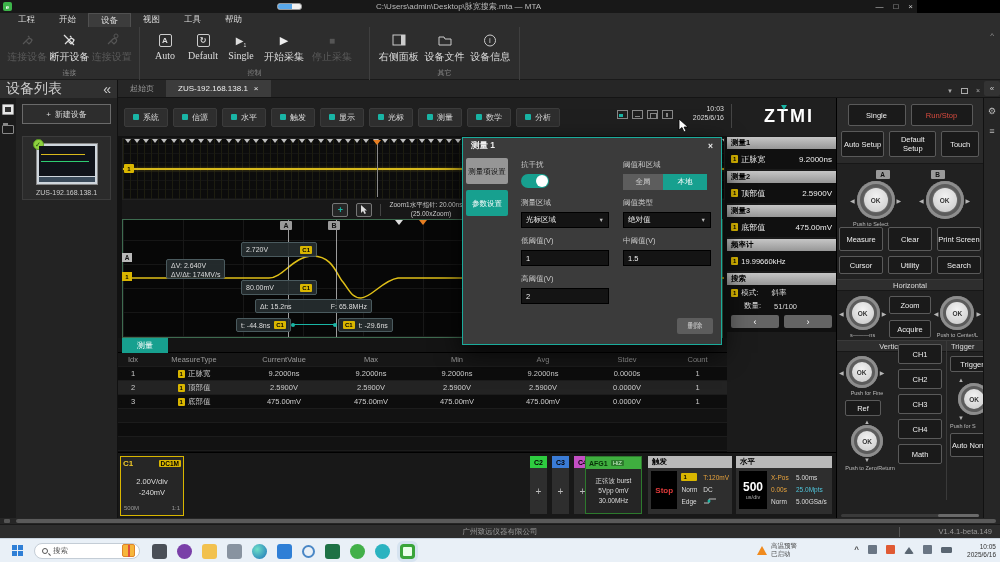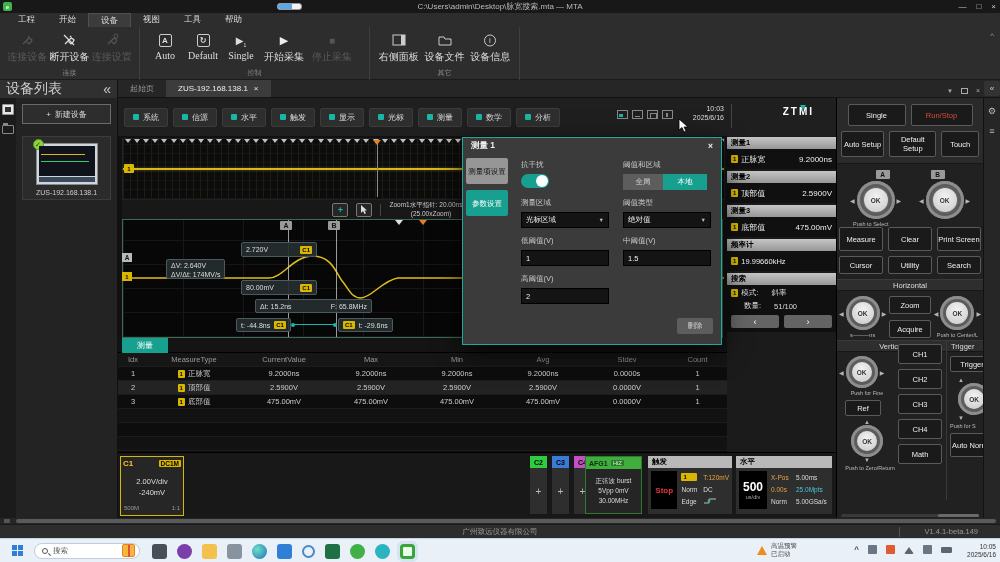--- a/index.html
+++ b/index.html
@@ -1,19 +1,19 @@
 <!DOCTYPE html>
 <html><head>
 <meta charset="utf-8">
 <style>
   *{margin:0;padding:0;box-sizing:border-box;}
   html,body{width:1000px;height:562px;overflow:hidden;}
   body{position:relative;background:#000;font-family:"Liberation Sans","DejaVu Sans",sans-serif;color:#ddd;-webkit-font-smoothing:antialiased;}
   
-  .titlebar{position:absolute;top:0;left:0;width:1000px;height:13px;background:#181818;display:flex;align-items:center;}
+  .titlebar{position:absolute;top:0;left:0;width:917px;height:13px;background:#181818;display:flex;align-items:center;}
   .applogo{width:9px;height:9px;margin-left:3px;border-radius:2px;background:#3db54a;display:flex;align-items:center;justify-content:center;color:#fff;font-size:6px;font-weight:bold;}
   .progresspill{position:absolute;left:277px;top:3px;width:25px;height:7px;border:1px solid #999;border-radius:3px;background:#f2f2f2;overflow:hidden;}
   .progresspill .fill{width:60%;height:100%;background:#59a7e8;}
   .titletext{position:absolute;left:0;right:0;text-align:center;font-size:8px;color:#bbb;}
   .winctrls{position:absolute;right:4px;top:0;height:13px;display:flex;gap:10px;align-items:center;font-size:8px;color:#ccc;}
   
   .menubar{position:absolute;top:13px;left:0;width:1000px;height:14px;background:#2d2d2d;display:flex;align-items:center;padding-left:6px;}
   .menubar .mi{font-size:8.5px;color:#ddd;padding:1px 12px;cursor:default;}
   .menubar .mi.active{background:#3c3c3c;border:1px solid #505050;border-bottom:none;}
   
@@ -66,21 +66,21 @@
   .scbtn{height:19px;background:#2e2e2e;border:1px solid #3b3b3b;border-radius:2px;display:flex;align-items:center;gap:4px;padding:0 8px;font-size:8px;color:#ddd;white-space:nowrap;}
   .tealdot{width:6px;height:6px;background:#19b5a5;border-radius:1px;}
   .sctools{position:absolute;right:163px;top:12px;display:flex;gap:4px;}
   .toolic{width:11px;height:9px;border:1px solid #888;position:relative;}
   .toolic.cam::after{content:"";position:absolute;left:1px;bottom:1px;width:4px;height:3px;background:#19b5a5;}
   .toolic.min::after{content:"";position:absolute;left:2px;bottom:1px;width:5px;height:1px;background:#888;}
   .toolic.dup::after{content:"";position:absolute;left:2px;top:2px;width:5px;height:4px;border:1px solid #888;}
   .toolic.ptr::after{content:"";position:absolute;left:3px;top:2px;width:2px;height:4px;background:#888;}
   .scclock{position:absolute;right:112px;top:6px;text-align:right;font-size:7px;color:#ddd;line-height:1.35;}
   .scdivider{position:absolute;right:104px;top:6px;width:1px;height:24px;background:#454545;}
-  .sclogo{position:absolute;right:22px;top:8px;font-size:10px;font-weight:bold;color:#fff;letter-spacing:2px;}
+  .sclogo{position:absolute;right:22px;top:8px;font-size:18px;font-weight:bold;color:#fff;letter-spacing:2px;}
   .logomark{position:absolute;left:17px;top:-1px;width:0;height:0;border:3px solid transparent;border-top:5px solid #19b5a5;}
   
   .wavecol{position:absolute;left:0;top:38px;width:609px;height:316px;background:#111;}
   .overview{position:absolute;left:4px;top:2px;right:2px;height:62px;background:#0c0c0c;border:1px solid #222;
     background-image:repeating-linear-gradient(90deg,#1d1d10 0 1px,transparent 1px 7px),repeating-linear-gradient(0deg,#151515 0 1px,transparent 1px 9px);}
   .trirow{position:absolute;left:0;top:0;right:0;height:6px;display:flex;overflow:hidden;}
   .tri{width:0;height:0;border:3px solid transparent;border-top:4px solid #bfbfbf;margin:0 1.6px;flex:none;}
   .ovtrace{position:absolute;left:0;right:0;top:29px;height:2px;background:#d7b91c;box-shadow:0 0 3px #d7b91c66;}
   .ovtag{position:absolute;left:1px;top:25px;width:10px;height:9px;background:#d9b600;border-radius:1px;color:#000;font-size:6px;display:flex;align-items:center;justify-content:center;font-weight:bold;}
   .ovline{position:absolute;left:254px;top:4px;bottom:2px;width:1px;background:#8a8a8a;}
@@ -196,21 +196,21 @@
   .ddelete{position:absolute;right:8px;bottom:8px;width:36px;height:16px;background:#5d5d5d;color:#ccc;display:flex;align-items:center;justify-content:center;border-radius:2px;}
   
   .scrollrow{position:absolute;top:518px;left:0;width:1000px;height:6px;background:#262626;}
   .scrollrow .dot{position:absolute;left:4px;top:1px;width:6px;height:4px;background:#555;border-radius:1px;}
   .scrollrow .thumb{position:absolute;left:16px;right:4px;top:1px;height:4px;background:#5a5a5a;border-radius:2px;}
   .statusbar{position:absolute;top:524px;left:0;width:1000px;height:14px;background:#2d2d2d;border-top:1px solid #1a1a1a;font-size:7.5px;color:#9a9a9a;}
   .company{position:absolute;left:0;right:0;text-align:center;top:2px;}
   .storage{position:absolute;right:112px;top:2px;display:flex;align-items:center;gap:3px;margin-top:40px;}
   .diskic{width:8px;height:7px;background:#777;border-radius:1px;}
   .sbardiv{position:absolute;right:100px;top:2px;width:1px;height:10px;background:#555;}
-  .version{position:absolute;right:22px;top:2px;}
+  .version{position:absolute;right:8px;top:2px;}
   .taskbar{position:absolute;top:538px;left:0;width:1000px;height:24px;background:#e9f0f7;border-top:1px solid #c9d4e0;}
   .startic{position:absolute;left:12px;top:6px;width:12px;height:12px;display:grid;grid-template-columns:5px 5px;grid-template-rows:5px 5px;gap:1px;}
   .startic div{background:#2f7fd6;}
   .searchpill{position:absolute;left:34px;top:4px;width:106px;height:16px;background:#fff;border:1px solid #c4cdd6;border-radius:8px;display:flex;align-items:center;gap:5px;padding:0 7px;font-size:7.5px;color:#555;}
   .magnify{width:6px;height:6px;border:1px solid #555;border-radius:50%;position:relative;flex:none;}
   .magnify::after{content:"";position:absolute;left:5px;top:5px;width:3px;height:1px;background:#555;transform:rotate(45deg);}
   .giftic{position:absolute;left:122px;top:5px;width:13px;height:13px;background:#f6b73c;border-radius:2px;border:1px solid #e0862a;}
   .giftic::after{content:"";position:absolute;left:5px;top:0;width:2px;height:12px;background:#e0503c;}
   .tbicons{position:absolute;left:152px;top:4px;display:flex;gap:10px;align-items:center;height:16px;}
   .tbi{width:15px;height:15px;border-radius:3px;flex:none;position:relative;}

